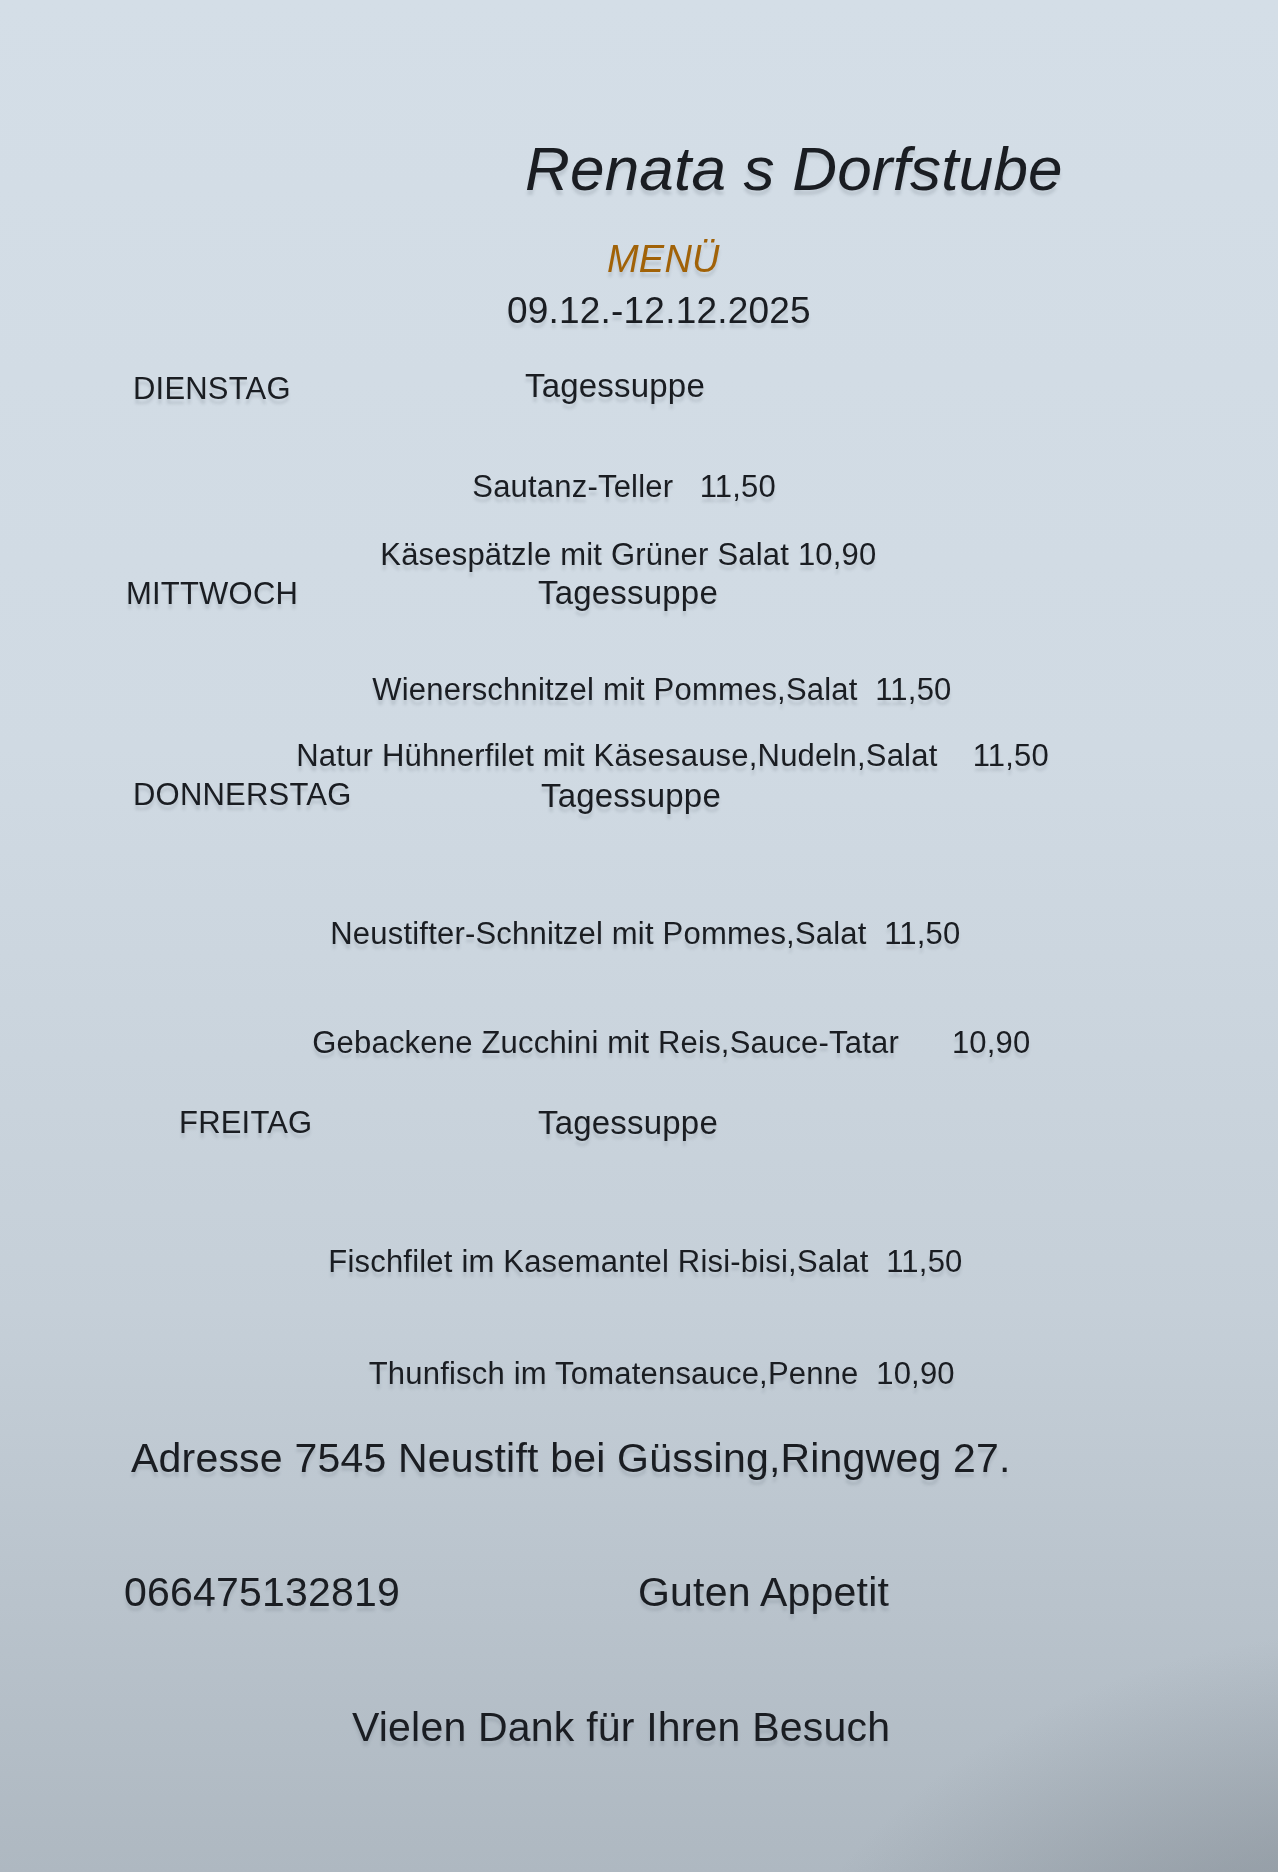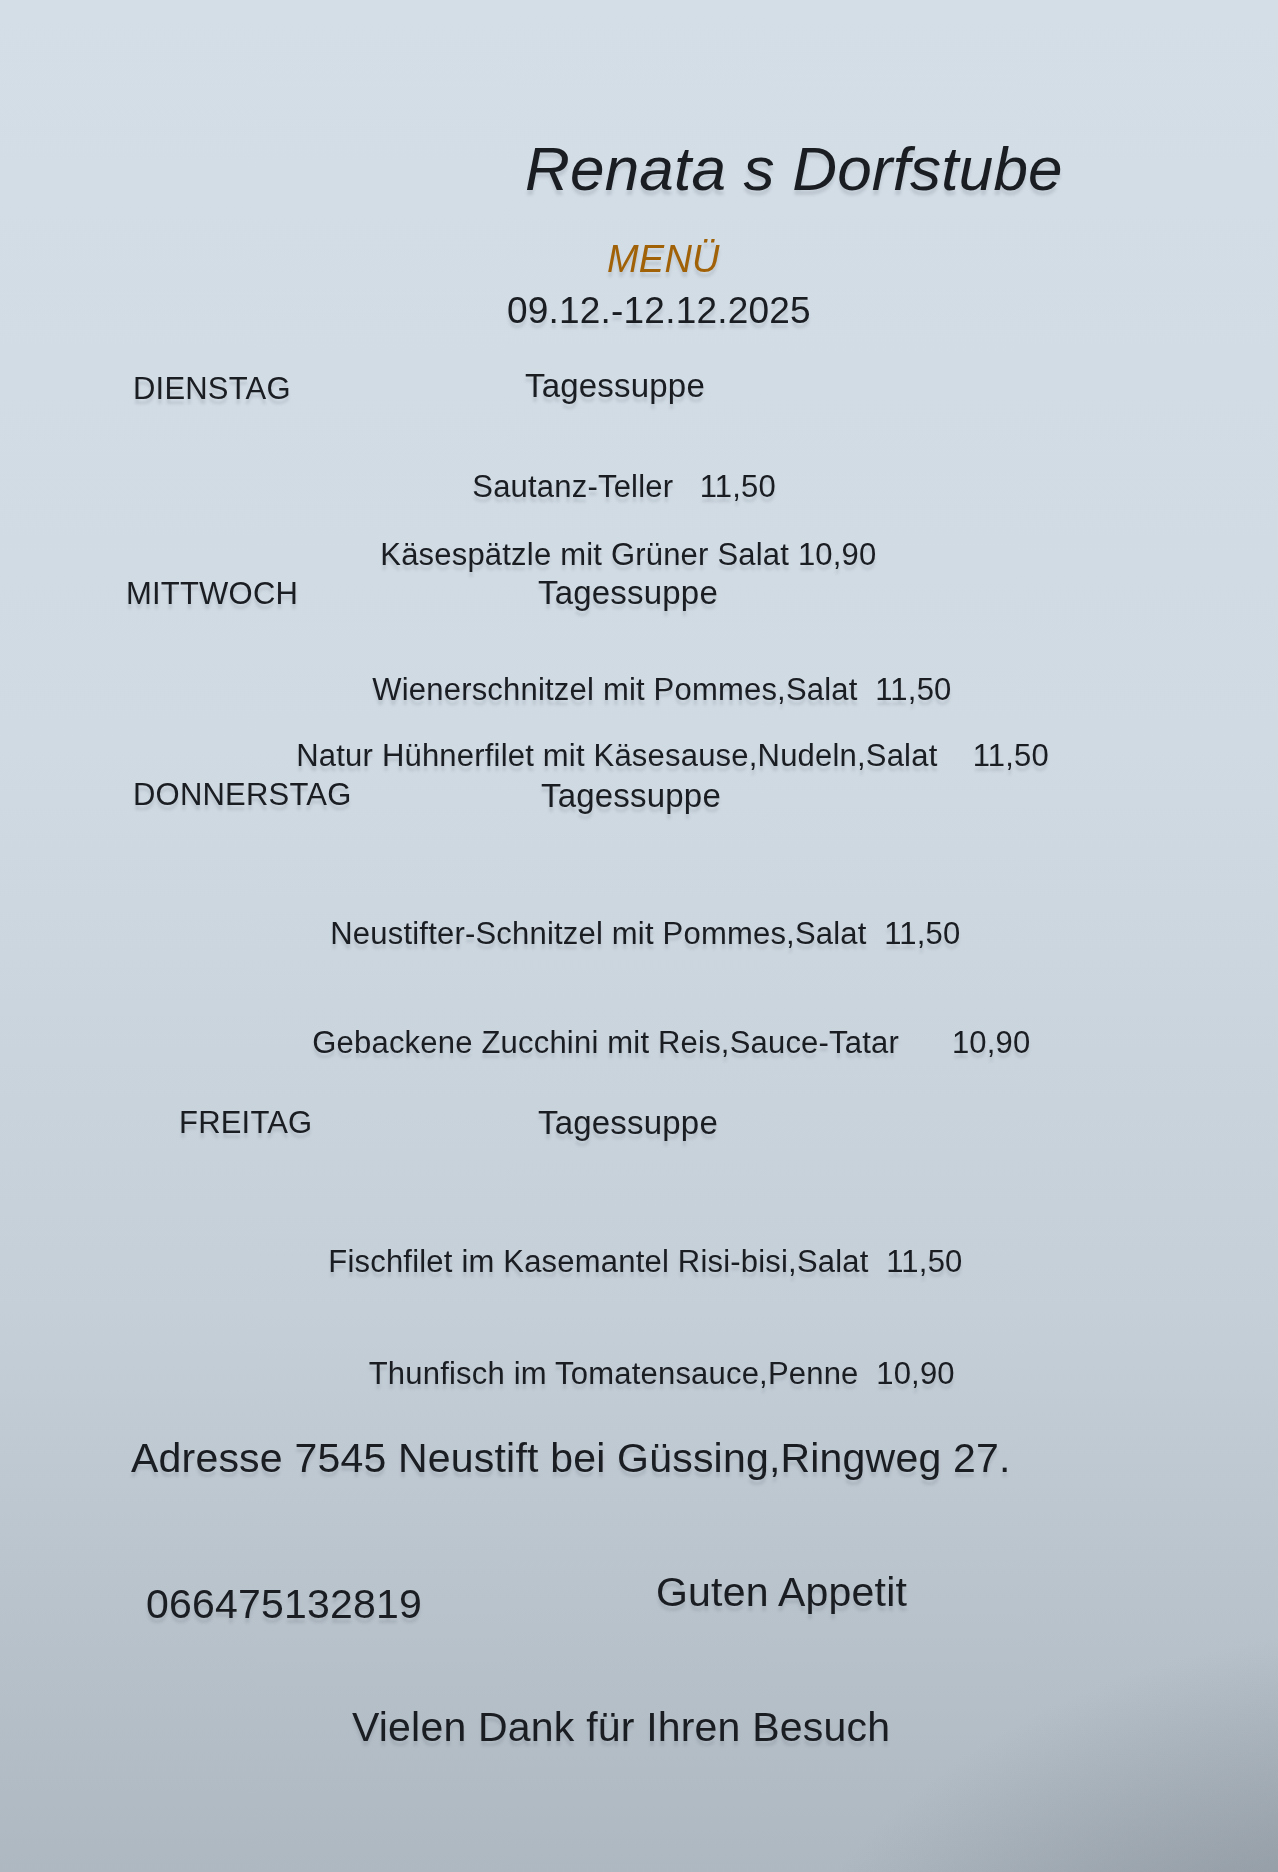--- a/index.html
+++ b/index.html
@@ -78,15 +78,15 @@
   <div class="t soup" style="left:538px; top:1106px;">Tagessuppe</div>
   <div class="t item" style="left:293px; top:1215px;">
     <span>Fischfilet im Kasemantel Risi-bisi,Salat</span><span>  </span><span class="price">11,50</span>
   </div>
   <div class="t item" style="left:334px; top:1327px;">
     <span>Thunfisch im Tomatensauce,Penne</span><span>  </span><span class="price">10,90</span>
   </div>
 </div>
 
 <div class="t footer" style="left:131px; top:1438px;">Adresse 7545 Neustift bei Güssing,Ringweg 27.</div>
-<div class="t footer" style="left:146px; top:1572px;margin-top:12px;">066475132819</div>
-<div class="t footer" style="left:656px; top:1572px;">Guten Appetit</div>
+<div class="t footer" style="left:124px; top:1572px;">066475132819</div>
+<div class="t footer" style="left:638px; top:1572px;">Guten Appetit</div>
 <div class="t footer" style="left:352px; top:1707px;">Vielen Dank für Ihren Besuch</div>
 
 </body></html>

